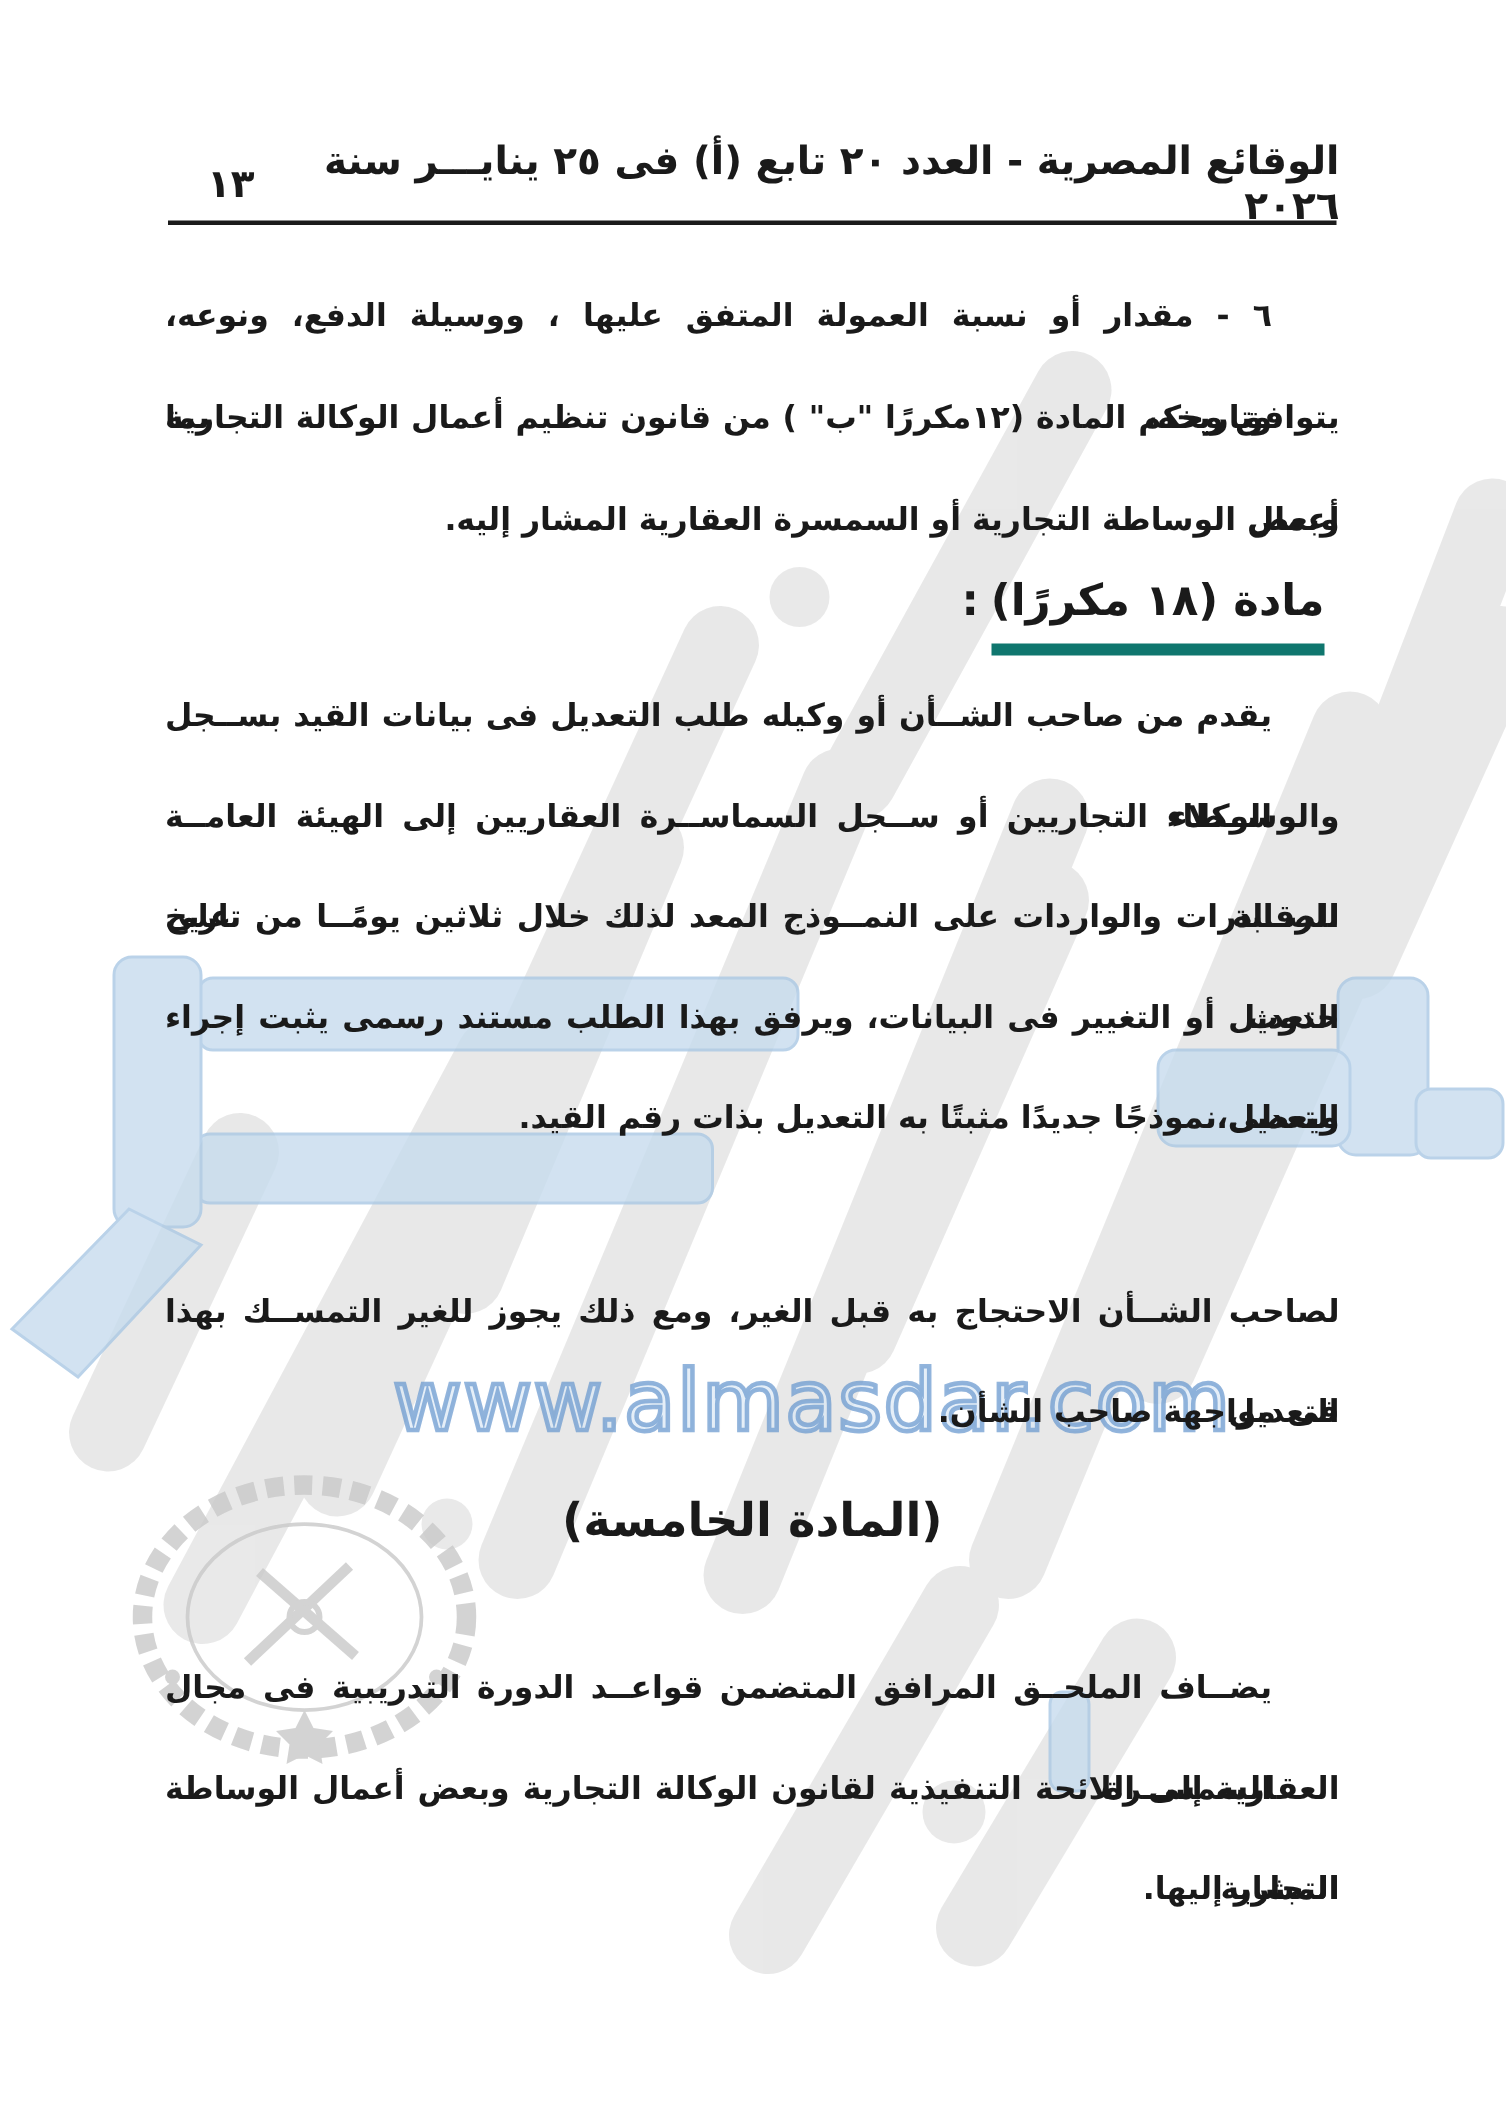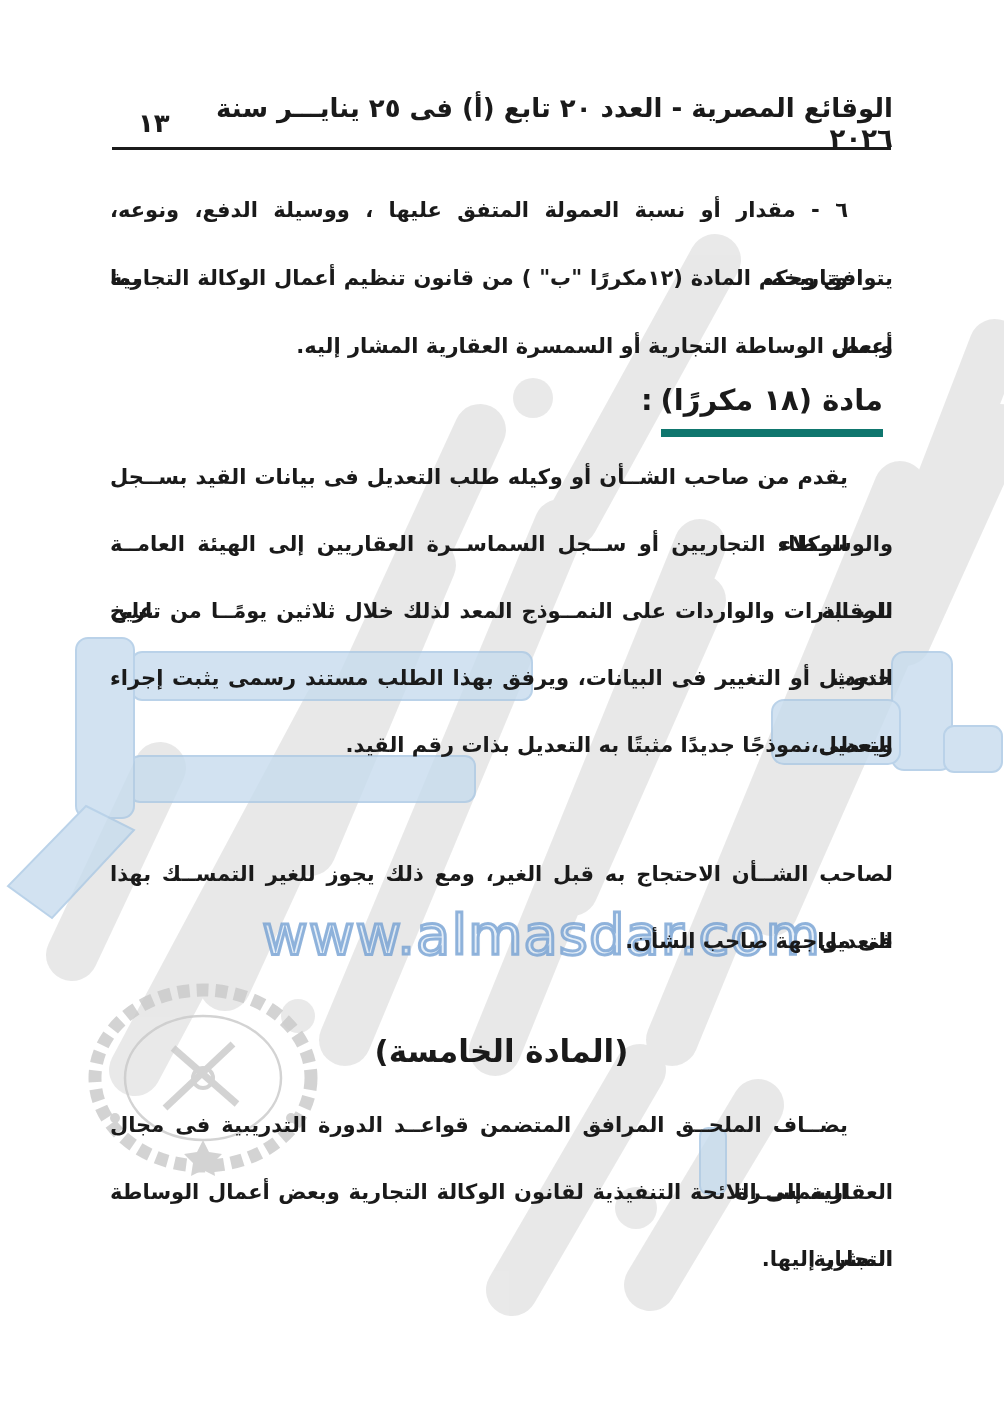--- a/index.html
+++ b/index.html
@@ -63,21 +63,21 @@
     position:absolute;top:378px;right:10px;
     font-size:29px;font-weight:700;line-height:44px;
   }
   .art-heading .u{
     display:inline-block;
     border-bottom:8px solid #0f766e;
     padding-bottom:7px;
   }
   .art-heading .colon{padding-right:8px;}
   .sec-heading{
-    position:absolute;top:1028px;left:0;right:0;
+    position:absolute;top:991px;left:0;right:0;
     text-align:center;
     font-size:31px;font-weight:800;line-height:46px;
     letter-spacing:0.5px;
   }
 </style>
 </head>
 <body>
 
 <div class="page">
 

